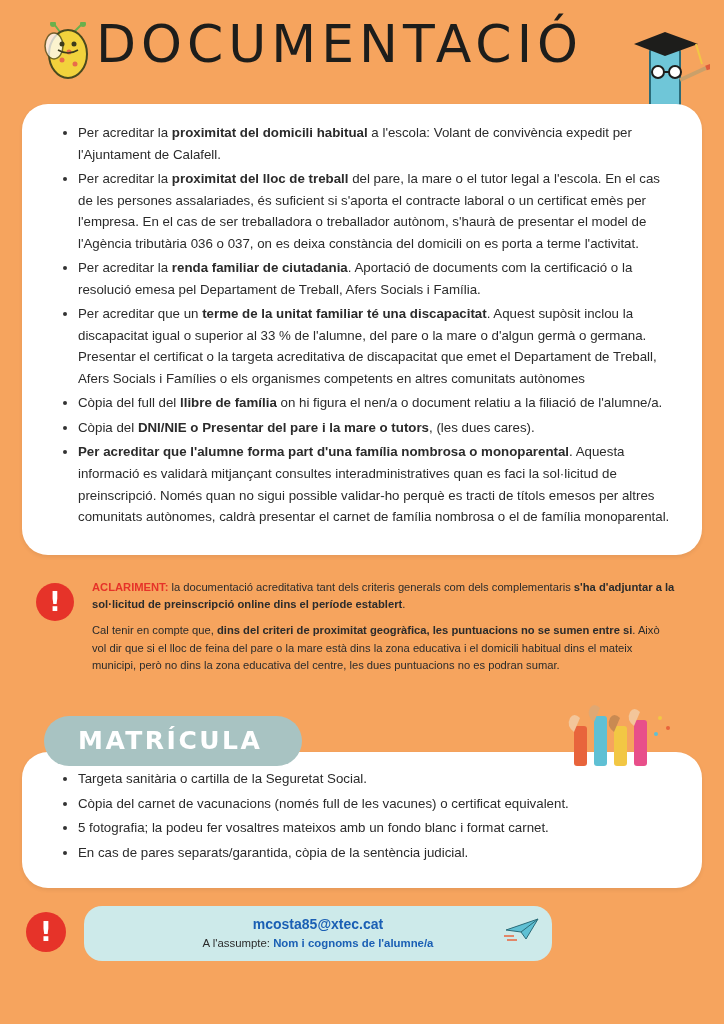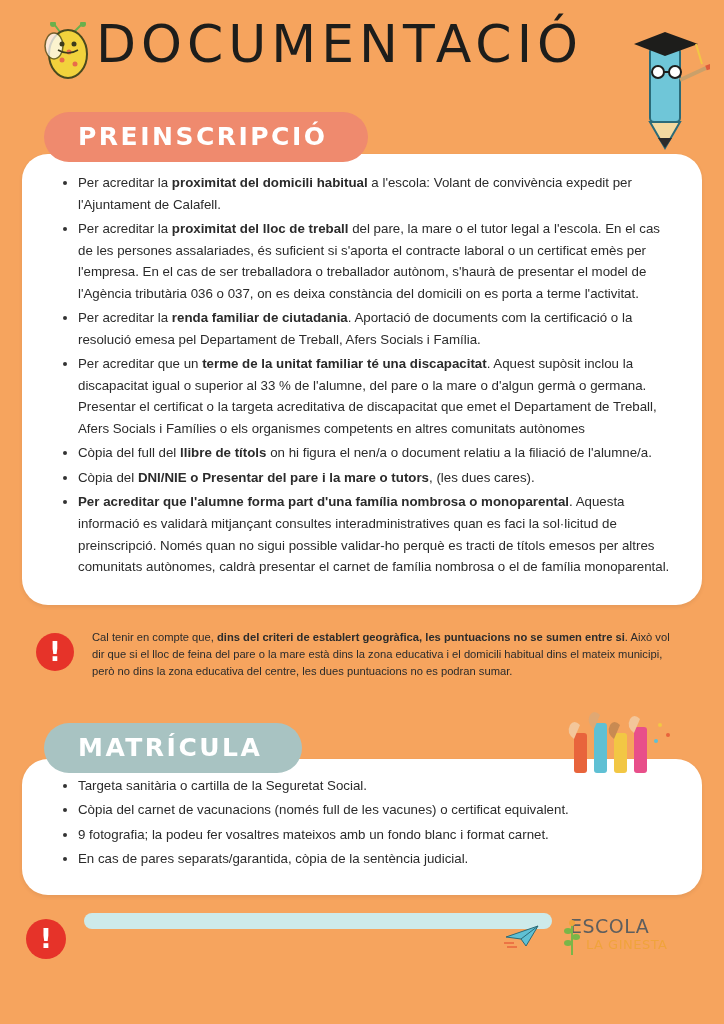--- a/index.html
+++ b/index.html
@@ -219,37 +219,37 @@
       <line x1="44" y1="52" x2="49" y2="52" stroke="#1d1d1b" stroke-width="2"></line>
       <path d="M14 24 L45 12 L78 24 L45 36 Z" fill="#1d1d1b"></path>
       <rect x="34" y="18" width="22" height="9" fill="#1d1d1b"></rect>
       <line x1="76" y1="24" x2="82" y2="44" stroke="#f2c744" stroke-width="2"></line>
       <path d="M60 60 L86 48" stroke="#caa06a" stroke-width="4"></path>
       <path d="M86 48 L92 46" stroke="#e05c3a" stroke-width="5"></path>
     </svg>
   </div>
 
   
-  <div class="pill pre" style="z-index:3; margin-top:0; margin-left:44px; position:relative; top:16px;">PREINSCRIPCIÓ</div>
   <div class="card" id="pre-card">
     <ul class="list">
       <li>Per acreditar la <b>proximitat del domicili habitual</b> a l'escola: Volant de convivència expedit per l'Ajuntament de Calafell.</li>
       <li>Per acreditar la <b>proximitat del lloc de treball</b> del pare, la mare o el tutor legal a l'escola. En el cas de les persones assalariades, és suficient si s'aporta el contracte laboral o un certificat emès per l'empresa. En el cas de ser treballadora o treballador autònom, s'haurà de presentar el model de l'Agència tributària 036 o 037, on es deixa constància del domicili on es porta a terme l'activitat.</li>
       <li>Per acreditar la <b>renda familiar de ciutadania</b>. Aportació de documents com la certificació o la resolució emesa pel Departament de Treball, Afers Socials i Família.</li>
       <li>Per acreditar que un <b>terme de la unitat familiar té una discapacitat</b>. Aquest supòsit inclou la discapacitat igual o superior al 33 % de l'alumne, del pare o la mare o d'algun germà o germana. Presentar el certificat o la targeta acreditativa de discapacitat que emet el Departament de Treball, Afers Socials i Famílies o els organismes competents en altres comunitats autònomes</li>
-      <li>Còpia del full del <b>llibre de títols</b> on hi figura el nen/a o document relatiu a la filiació de l'alumne/a.</li>
+      <li>Còpia del full del <b>llibre de família</b> on hi figura el nen/a o document relatiu a la filiació de l'alumne/a.</li>
       <li>Còpia del <b>DNI/NIE o Presentar del pare i la mare o tutors</b>, (les dues cares).</li>
       <li><b>Per acreditar que l'alumne forma part d'una família nombrosa o monoparental</b>. Aquesta informació es validarà mitjançant consultes interadministratives quan es faci la sol·licitud de preinscripció. Només quan no sigui possible validar-ho perquè es tracti de títols emesos per altres comunitats autònomes, caldrà presentar el carnet de família nombrosa o el de família monoparental.</li>
     </ul>
   </div>
 
   
   <div class="aclariment">
     <div class="excl">!</div>
-    <p>Cal tenir en compte que, <b>dins del criteri de establert geogràfica, les puntuacions no se sumen entre si</b>. Això vol dir que si el lloc de feina del pare o la mare està dins la zona educativa i el domicili habitual dins el mateix municipi, però no dins la zona educativa del centre, les dues puntuacions no es podran sumar.</p>
+    <p><span class="lead">ACLARIMENT:</span><span> la documentació acreditativa tant dels criteris generals com dels complementaris <b>s'ha d'adjuntar a la sol·licitud de preinscripció online dins el període establert</b>.</span></p>
+    <p>Cal tenir en compte que, <b>dins del criteri de proximitat geogràfica, les puntuacions no se sumen entre si</b>. Això vol dir que si el lloc de feina del pare o la mare està dins la zona educativa i el domicili habitual dins el mateix municipi, però no dins la zona educativa del centre, les dues puntuacions no es podran sumar.</p>
   </div>
 
   
   <div class="pill mat" style="margin-left:44px; position:relative; top:42px; z-index:3;">MATRÍCULA</div>
   <div class="card" id="mat-card">
     <svg class="hands" viewBox="0 0 120 72">
       <rect x="14" y="22" width="13" height="40" rx="3" fill="#e8643c"></rect>
       <rect x="34" y="12" width="13" height="50" rx="3" fill="#5fc0d4"></rect>
       <rect x="54" y="22" width="13" height="40" rx="3" fill="#f2c744"></rect>
       <rect x="74" y="16" width="13" height="46" rx="3" fill="#e84f8a"></rect>
@@ -257,42 +257,35 @@
       <path d="M34 18 q-8 -6 -4 -14 q4 -6 10 0 z" fill="#e0a873"></path>
       <path d="M54 28 q-8 -6 -4 -14 q4 -6 10 0 z" fill="#c98a52"></path>
       <path d="M74 22 q-8 -6 -4 -14 q4 -6 10 0 z" fill="#f3c69a"></path>
       <circle cx="100" cy="14" r="2" fill="#f2c744"></circle>
       <circle cx="108" cy="24" r="2" fill="#e8643c"></circle>
       <circle cx="96" cy="30" r="2" fill="#5fc0d4"></circle>
     </svg>
     <ul class="list">
       <li>Targeta sanitària o cartilla de la Seguretat Social.</li>
       <li>Còpia del carnet de vacunacions (només full de les vacunes) o certificat equivalent.</li>
-      <li>9 fotografia; la podeu fer vosaltres mateixos amb un fondo blanc i format carnet.</li>
+      <li>5 fotografia; la podeu fer vosaltres mateixos amb un fondo blanc i format carnet.</li>
       <li>En cas de pares separats/garantida, còpia de la sentència judicial.</li>
     </ul>
   </div>
 
   
   <div class="footer">
     <div class="footer-excl">!</div>
     <div class="footer-box">
       <svg class="plane" width="40" height="26" viewBox="0 0 40 26">
         <path d="M2 14 L34 3 L22 23 L17 16 Z" fill="#5fc0d4" stroke="#2b6b78" stroke-width="1"></path>
         <path d="M17 16 L34 3" stroke="#2b6b78" stroke-width="1"></path>
         <line x1="0" y1="20" x2="10" y2="20" stroke="#e8643c" stroke-width="1.5"></line>
         <line x1="3" y1="24" x2="13" y2="24" stroke="#e8643c" stroke-width="1.5"></line>
       </svg>
+      <div class="mail">mcosta85@xtec.cat</div>
+      <div class="assumpte">
+        <span>A l'assumpte: </span><b>Nom i cognoms de l'alumne/a</b>
+      </div>
     </div>
-    <div class="logo">
-      <svg class="leaf" width="16" height="40" viewBox="0 0 16 40">
-        <path d="M8 38 L8 8" stroke="#7ab648" stroke-width="2"></path>
-        <ellipse cx="4" cy="14" rx="4" ry="3" fill="#7ab648"></ellipse>
-        <ellipse cx="12" cy="20" rx="4" ry="3" fill="#7ab648"></ellipse>
-        <ellipse cx="4" cy="26" rx="4" ry="3" fill="#7ab648"></ellipse>
-        <circle cx="8" cy="6" r="3" fill="#f0a33c"></circle>
-      </svg>
-      <div class="l1">ESCOLA</div>
-      <div class="l2">LA GINESTA</div>
-    </div>
   </div>
 
 </div>
 
 </body></html>

